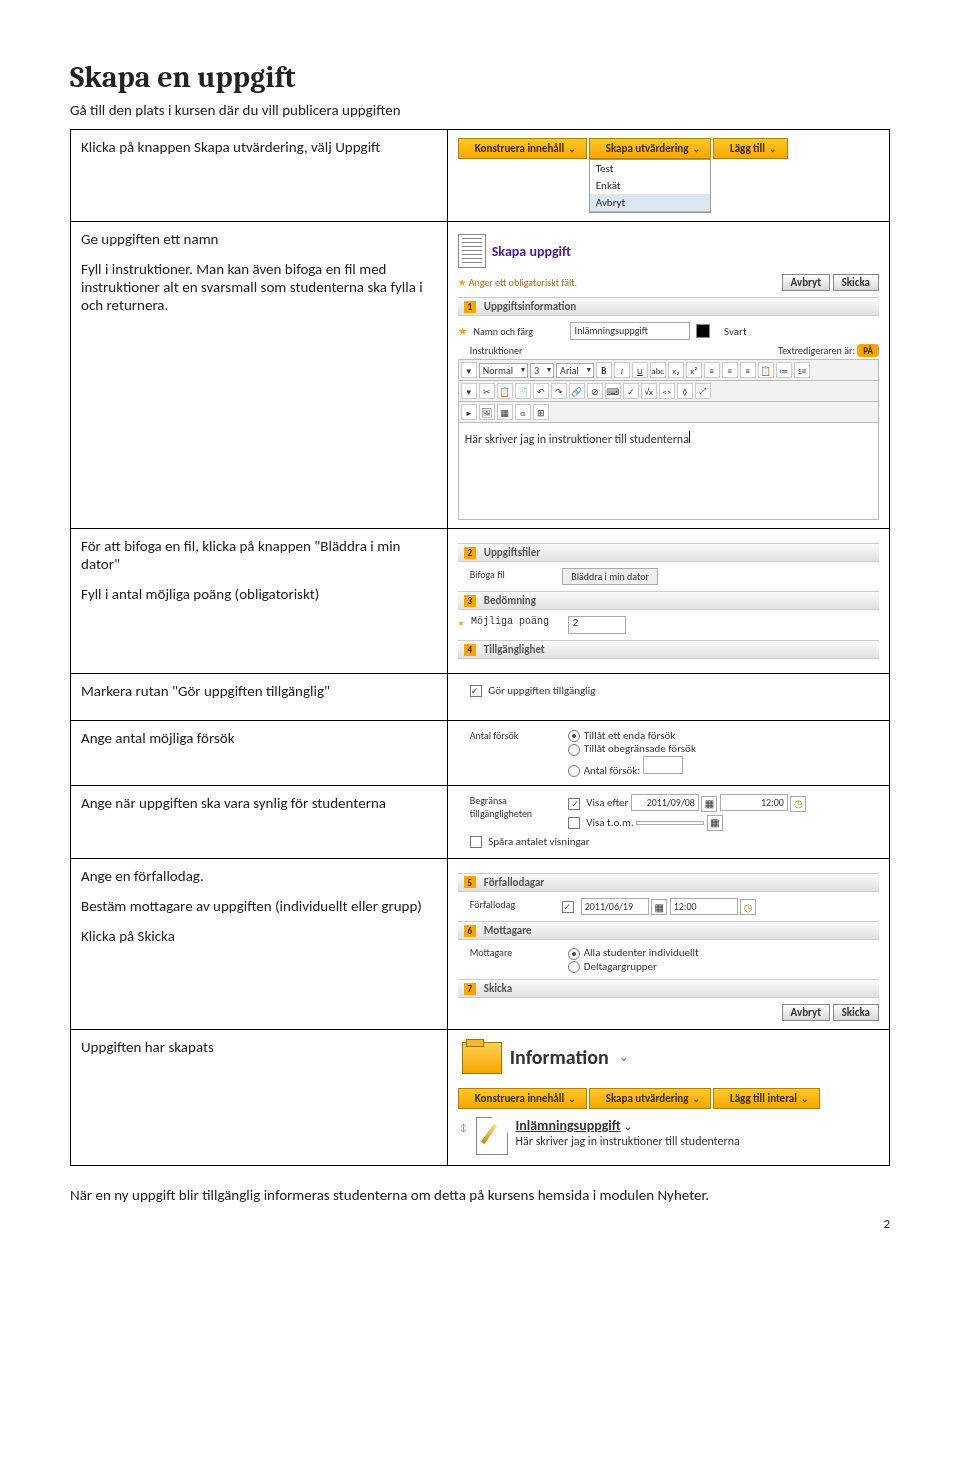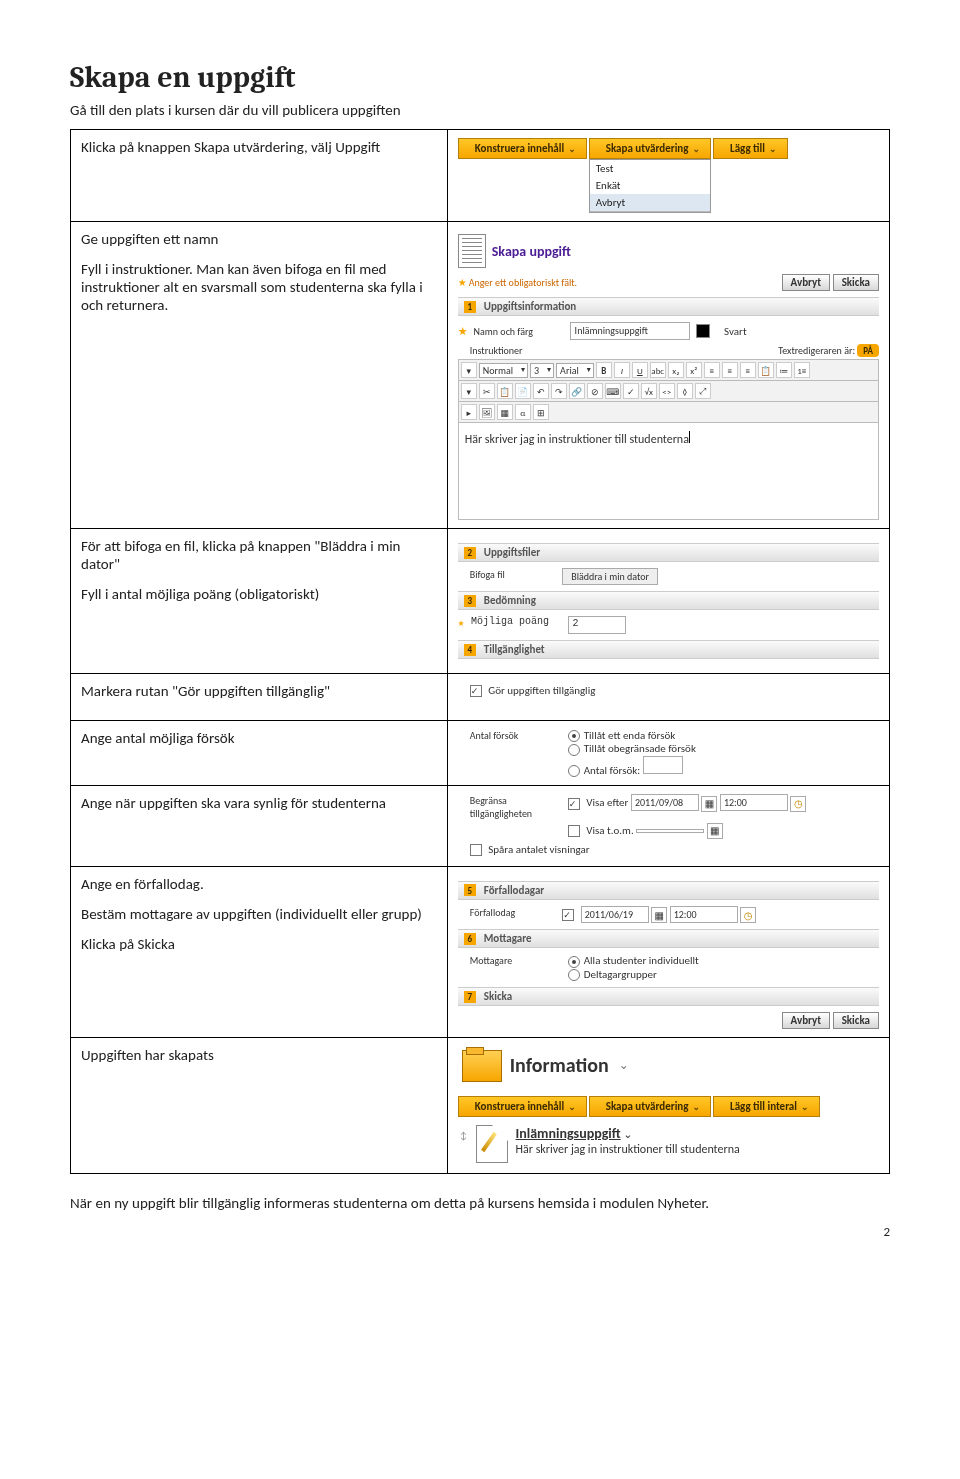--- a/index.html
+++ b/index.html
@@ -225,21 +225,21 @@
 </tr>
 
 <tr>
 <td class="leftcol">
   <p>Ange när uppgiften ska vara synlig för studenterna</p>
 </td>
 <td class="rightcol panel">
   <div style="display:flex;gap:8px;margin-left:12px;">
     <span class="lbl" style="width:90px">Begränsa tillgängligheten</span>
     <div>
-      <div style="margin-bottom:11px;">
+      <div style="margin-bottom:3px;text-align:right;">
         <span class="cb checked"></span>
         <span>Visa efter</span>
         <span class="datebox">2011/09/08</span>
         <span class="iconbtn">▦</span>
         <span class="datebox">12:00</span>
         <span class="iconbtn clock">◷</span>
       </div>
       <div>
         <span class="cb"></span>
         <span>Visa t.o.m.</span>

